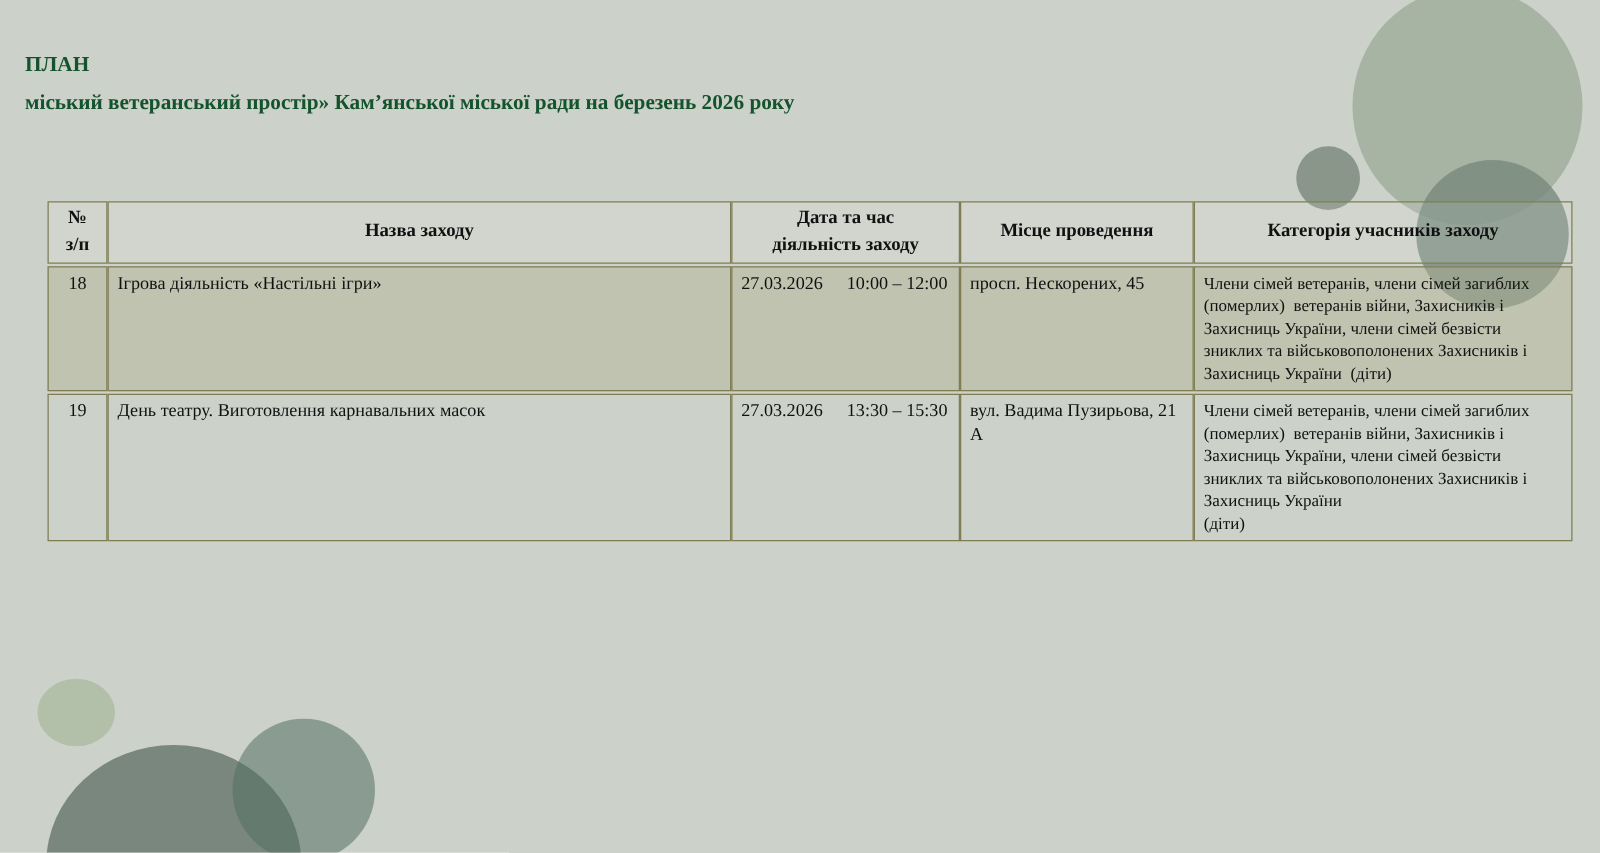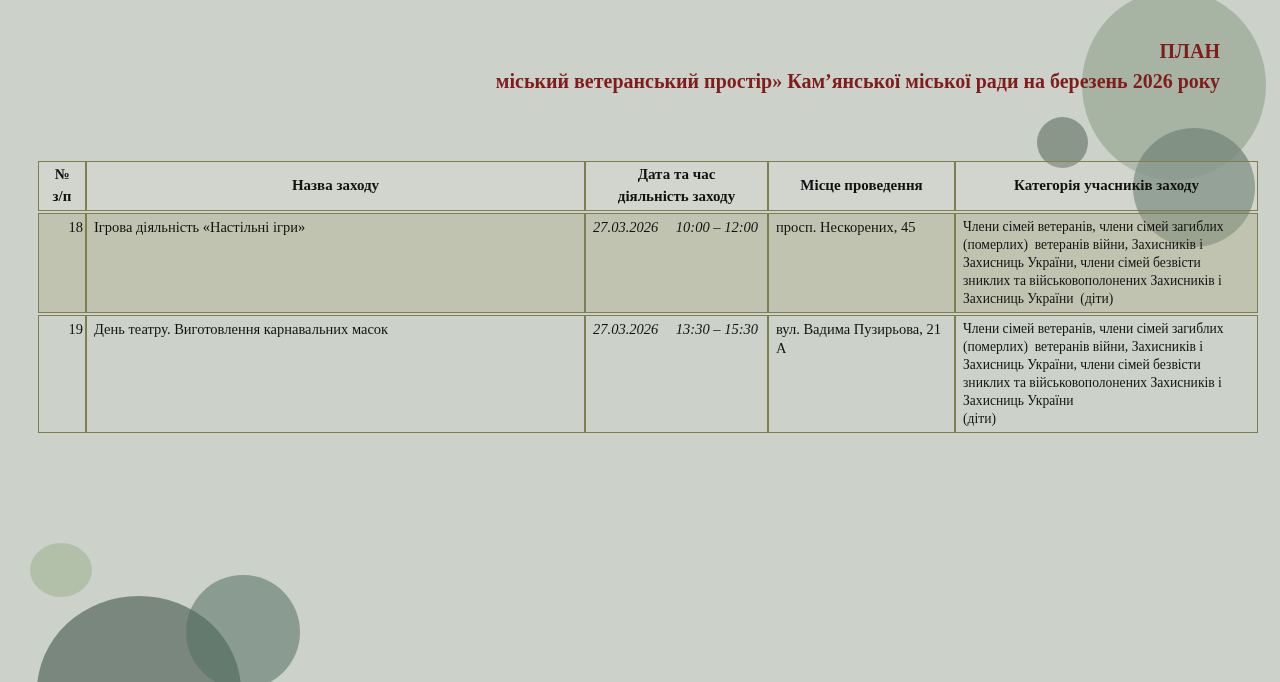--- a/index.html
+++ b/index.html
@@ -18,22 +18,22 @@
   .c-top-big    { left: 1082px; top: -10px;  width: 184px; height: 190px; background: #a7b4a4; }
   .c-top-dark   { left: 1133px; top: 128px; width: 122px; height: 119px; background: rgba(118,136,124,0.78); }
   .c-top-small  { left: 1037px; top: 117px; width: 51px;  height: 51px;  background: #8b968b; }
   .c-bot-light  { left: 30px;   top: 543px; width: 62px;  height: 54px;  background: #b2bfa9; }
   .c-bot-large  { left: 37px;   top: 596px; width: 204px; height: 190px; background: #7a877e; }
   .c-bot-medium { left: 186px;  top: 575px; width: 114px; height: 114px; background: rgba(84,112,98,0.55); }
 
   
   .title {
     position: absolute; top: 37px; left: 20px; width: 1200px;
-    text-align: right; font-weight: bold; font-size: 20px;
-    line-height: 29.5px; z-index: 2; color: #7f1d1d;
+    text-align: left; font-weight: bold; font-size: 17px;
+    line-height: 29.5px; z-index: 2; color: #14532d;
   }
 
   
   table.plan {
     position: absolute; left: 38px; top: 159px; width: 1220px;
     border-collapse: separate; border-spacing: 0 2px;
     table-layout: fixed; z-index: 1;
   }
   th, td { border: 1.5px solid #7e7e52; }
   th {
@@ -42,23 +42,23 @@
     padding: 2px 4px; background: rgba(255,255,255,0.10);
     white-space: pre-line;
   }
   td {
     vertical-align: top; text-align: left;
     padding: 4px 7px; font-size: 14.5px; line-height: 1.35;
     background: transparent;
   }
   tr.row-a td { background: rgba(176,177,146,0.45); height: 88px; }
   tr.row-b td { height: 115px; }
-  td.cell-num { text-align: right; padding-left: 2px; padding-right: 2px; }
+  td.cell-num { text-align: center; padding-left: 2px; padding-right: 2px; }
   td.cell-category { font-size: 13.6px; line-height: 1.33; white-space: pre-wrap; }
-  .dt { display: flex; justify-content: space-between; padding-right: 2px; font-style: italic; }
+  .dt { display: flex; justify-content: space-between; padding-right: 2px; }
 </style>
 </head>
 <body>
 
 <div class="slide">
 
   <div class="circle c-top-big"></div>
   <div class="circle c-top-dark"></div>
   <div class="circle c-top-small"></div>
   <div class="circle c-bot-light"></div>

